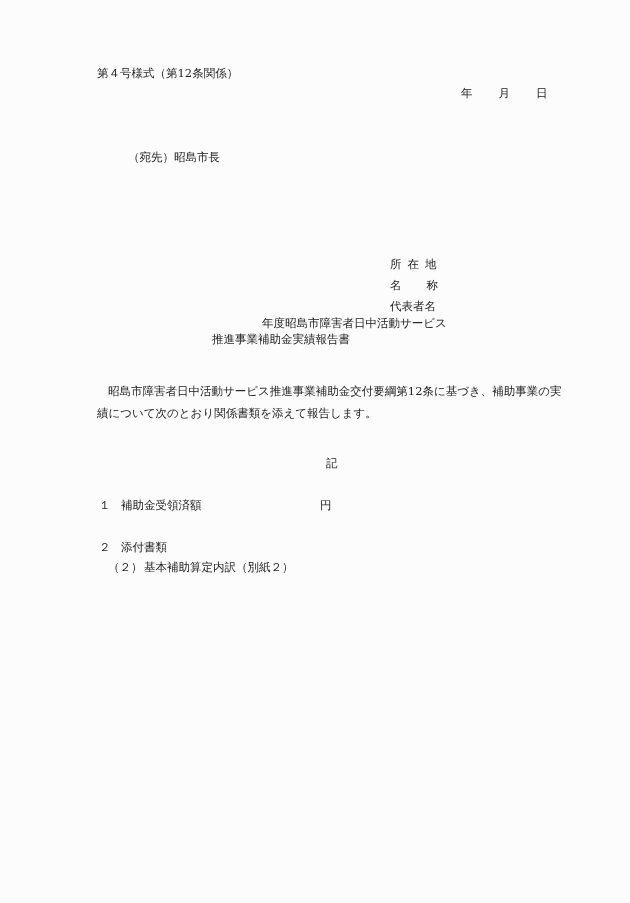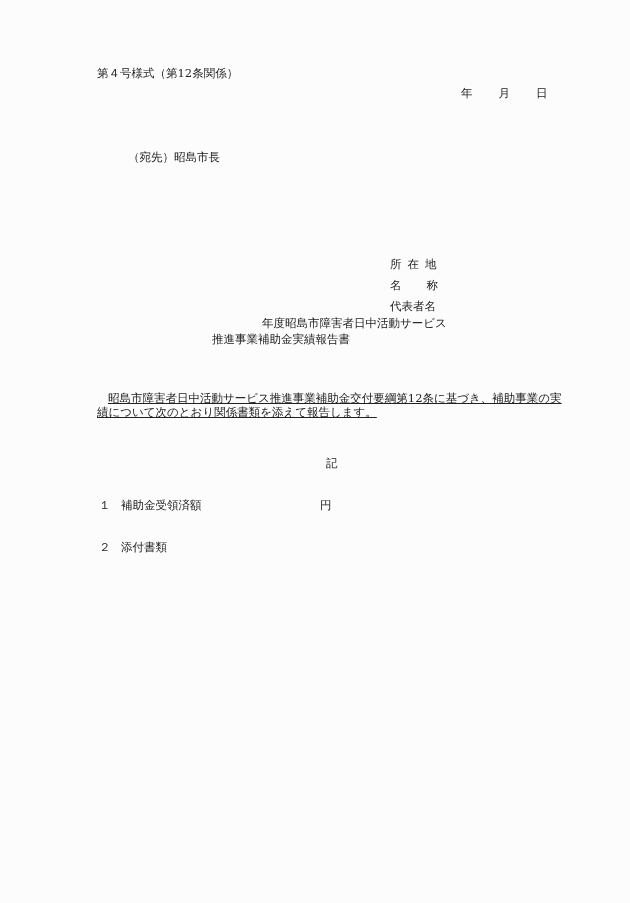--- a/index.html
+++ b/index.html
@@ -27,26 +27,25 @@
     .date .gap { width: 26px; }
     .addressee { left: 128px; top: 152px; }
     .applicant { left: 390px; top: 215px; margin-top: 44px; }
     .applicant .row { height: 21px; display: flex; }
     .applicant .lbl { display: inline-block; width: 48px; }
     .spaced-3 { letter-spacing: 6px; }
     .spaced-2 { letter-spacing: 25px; }
     .title1 { left: 262px; top: 318px; }
     .title2 { left: 212px; top: 334px; }
     .body-text {
-      left: 97px; top: 391px;
+      left: 97px; top: 380px;
       white-space: normal;
       width: 472px;
-      line-height: 14px;
+      line-height: 22px;
       text-indent: 11px;
-      text-decoration: underline;
     }
     .ki { left: 326px; top: 458px; }
     .item1 { left: 99px; top: 500px; }
     .item1 .num { display: inline-block; width: 22px; }
     .item1 .yen { position: absolute; left: 221px; top: 0; }
     .item2 { left: 99px; top: 542px; }
     .item2 .num { display: inline-block; width: 22px; }
     .attachments { left: 108px; top: 562px; }
     .attachments .row { height: 21px; }
     .attachments .pnum { display: inline-block; width: 36px; }
@@ -84,13 +83,16 @@
 <div class="abs item1">
   <span class="num">１</span><span>補助金受領済額</span>
   <span class="yen">円</span>
 </div>
 
 <div class="abs item2">
   <span class="num">２</span><span>添付書類</span>
 </div>
 
 <div class="abs attachments">
+  <div class="row">
+    <span class="pnum">（２）</span><span>基本補助算定内訳（別紙２）</span>
+  </div>
 </div>
 
 </body></html>

